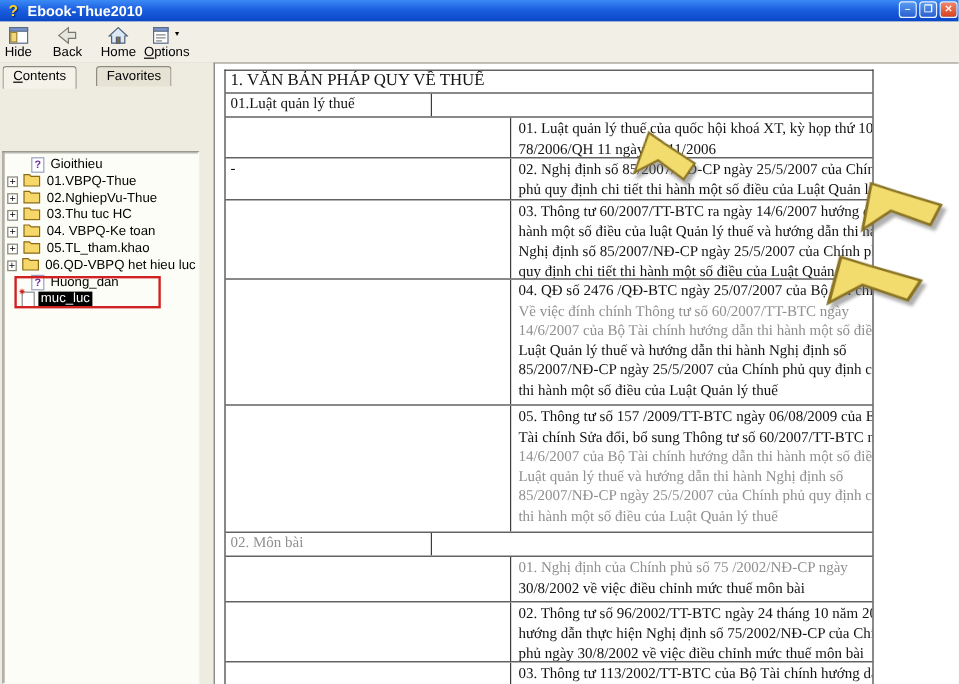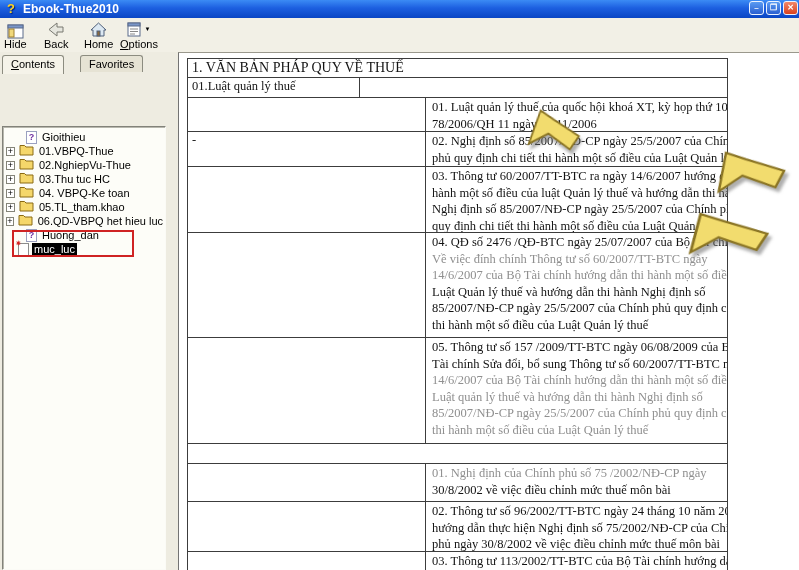--- a/index.html
+++ b/index.html
@@ -68,21 +68,21 @@
     <span class="help-badge">?</span>
     <span>Ebook-Thue2010</span>
     <span class="winbtns">
       <span class="wbtn">–</span>
       <span class="wbtn">❐</span>
       <span class="wbtn close">✕</span>
     </span>
   </div>
 
   <div class="toolbar">
-    <div class="tbtn" style="left:2px;justify-content:flex-end;">
+    <div class="tbtn" style="left:2px;">
       <span class="ticon16">
         <svg width="17" height="15" viewBox="0 0 17 15">
           <rect x="1" y="1" width="15" height="13" fill="#fff" stroke="#5a6a8a"></rect>
           <rect x="1" y="1" width="15" height="3" fill="#7a96c8" stroke="#5a6a8a"></rect>
           <rect x="2" y="5" width="5" height="8" fill="#f0d87a" stroke="#a08030"></rect>
         </svg>
       </span>
       <span class="lbl">Hide</span>
     </div>
     <div class="tbtn" style="left:42px;">
@@ -260,20 +260,21 @@
           <div class="ln">05. Thông tư số 157 /2009/TT-BTC ngày 06/08/2009 của Bộ</div>
           <div class="ln">Tài chính Sửa đổi, bổ sung Thông tư số 60/2007/TT-BTC ngày</div>
           <div class="ln muted">14/6/2007 của Bộ Tài chính hướng dẫn thi hành một số điều của</div>
           <div class="ln muted">Luật quản lý thuế và hướng dẫn thi hành Nghị định số</div>
           <div class="ln muted">85/2007/NĐ-CP ngày 25/5/2007 của Chính phủ quy định chi tiết</div>
           <div class="ln muted">thi hành một số điều của Luật Quản lý thuế</div>
         </div>
       </div>
 
       <div class="trow" style="height:20px;">
+        <div class="lcell w-sec muted">02. Môn bài</div>
         <div class="rcell"></div>
       </div>
 
       <div class="trow" style="height:38px;">
         <div class="lcell w-body"></div>
         <div class="rcell">
           <div class="ln muted">01. Nghị định của Chính phủ số 75 /2002/NĐ-CP ngày</div>
           <div class="ln">30/8/2002 về việc điều chỉnh mức thuế môn bài</div>
         </div>
       </div>

